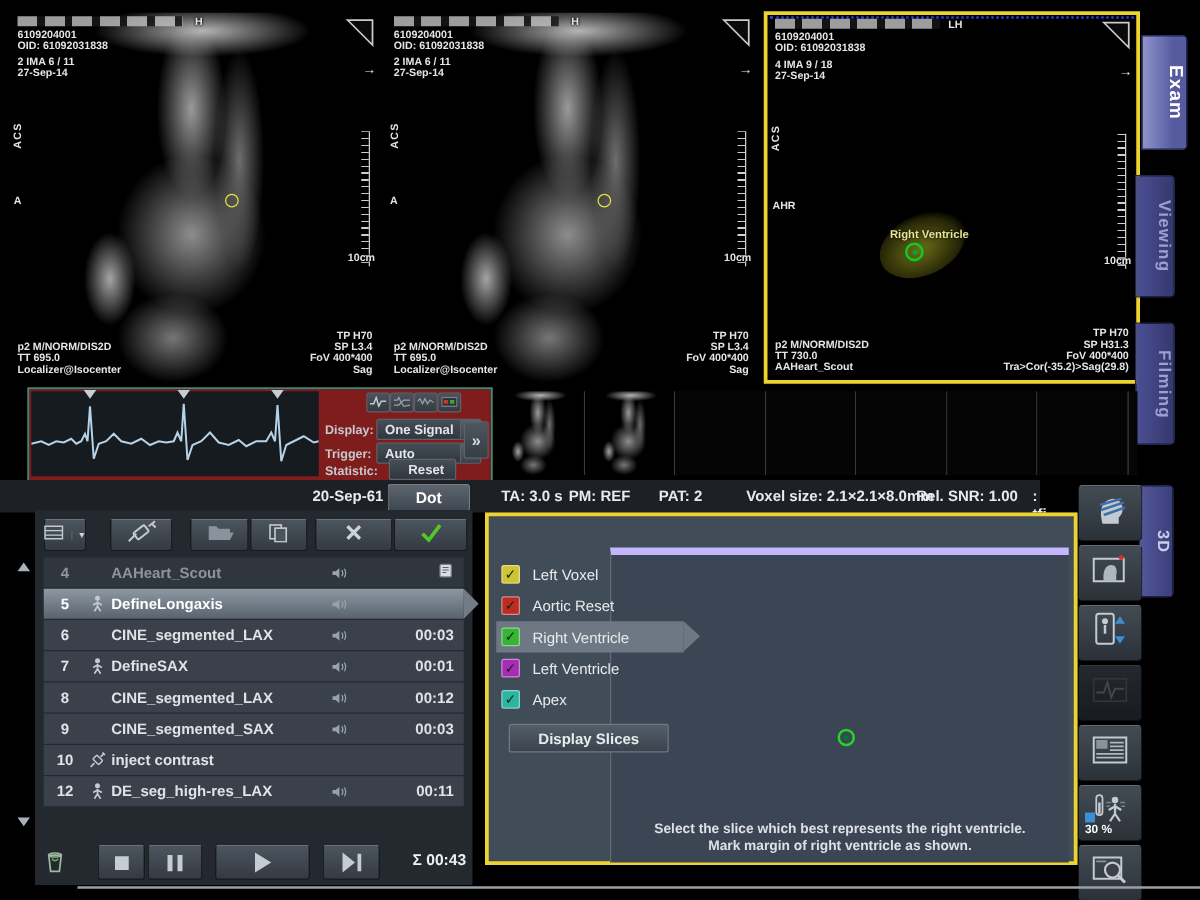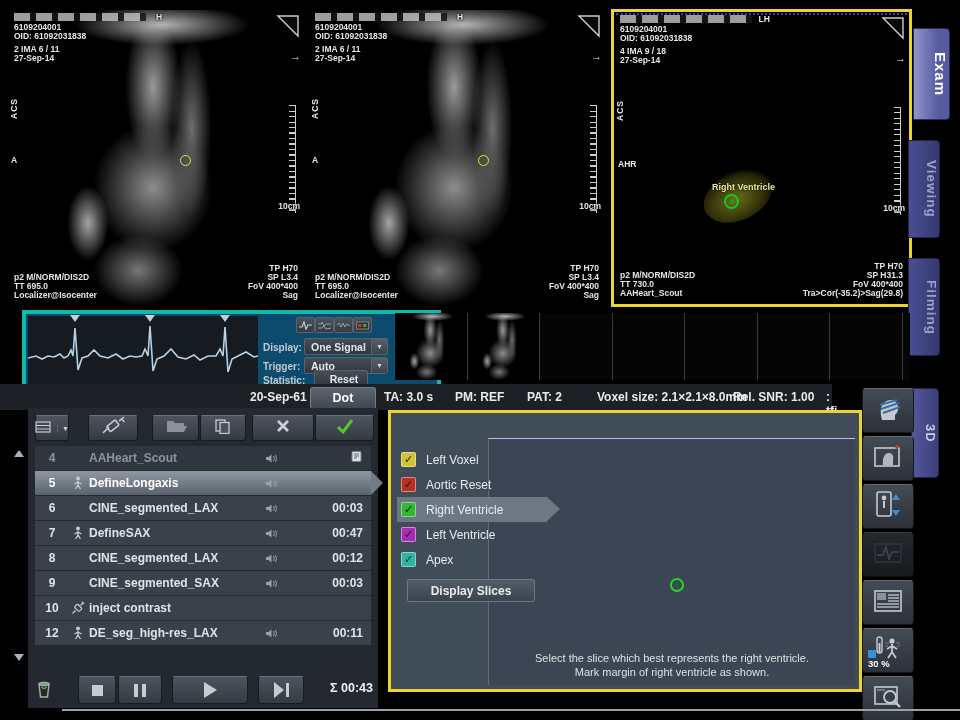--- a/index.html
+++ b/index.html
@@ -51,21 +51,21 @@
         font-weight:bold;letter-spacing:1px;}
   #tab-exam{left:913px;top:28px;width:35px;height:90px;font-size:15px;color:#fff;
         background:linear-gradient(90deg,#9094cc,#565b9f 70%);border:1px solid #2a2d60;}
   #tab-viewing,#tab-filming{left:908px;width:30px;height:96px;font-size:13.5px;color:#9ba0d0;
         background:linear-gradient(90deg,#4a4f93,#34386e);border:1px solid #22244c;}
   #tab-viewing{top:140px;}
   #tab-filming{top:258px;}
   #tab-3d{left:911px;top:388px;width:26px;height:88px;font-size:13px;color:#c9cde8;
         background:linear-gradient(90deg,#54589c,#3a3e78);border:1px solid #22244c;}
   
-  #ecg-panel{position:absolute;left:22px;top:310px;width:370px;height:73px;background:#0c4a6e;border:4px solid #14b8a6;padding-left:41px;}
+  #ecg-panel{position:absolute;left:22px;top:310px;width:370px;height:73px;background:#7f1d1d;border:1px solid #14b8a6;}
   #ecg-wave{position:absolute;left:2px;top:2px;width:230px;height:68px;background:#161b20;}
   .ecg-mark{position:absolute;top:-1px;width:0;height:0;border-left:5px solid rgba(0,0,0,0);
       border-right:5px solid rgba(0,0,0,0);border-top:7px solid #c8cdd2;}
   .ecg-lbl{position:absolute;font-size:10px;color:#c3c9cf;font-weight:bold;}
   .dropdown{position:absolute;height:17px;background:linear-gradient(180deg,#454d56,#30373e);
       border:1px solid #5a626b;border-radius:2px;font-size:10.5px;color:#e2e6e9;font-weight:bold;
       display:flex;align-items:center;padding-left:6px;box-sizing:border-box;}
   .dropdown .dd-arrow{position:absolute;right:0;top:0;bottom:0;width:15px;background:linear-gradient(180deg,#59626c,#3a424b);
       border-left:1px solid #5a626b;display:flex;align-items:center;justify-content:center;font-size:7px;color:#cfd4d9;}
   .mini-btn{position:absolute;top:3px;width:17px;height:14px;background:linear-gradient(180deg,#4a525b,#343b42);
@@ -120,21 +120,21 @@
   .mitem .cbx{width:13px;height:13px;border-radius:2px;margin:0 10px 0 4px;border:1px solid rgba(255,255,255,.45);
       display:flex;align-items:center;justify-content:center;font-size:11px;font-weight:bold;color:#10220f;flex:none;}
   .mitem .mlabel{font-size:12px;color:#e8ebee;}
   .mitem.selected{background:#6e7884;}
   .mitem.selected:after{content:"";position:absolute;right:-13px;top:0;width:0;height:0;
       border-top:12.5px solid rgba(0,0,0,0);border-bottom:12.5px solid rgba(0,0,0,0);border-left:13px solid #6e7884;}
   #display-slices-btn{position:absolute;left:16px;top:166px;width:126px;height:21px;
       background:linear-gradient(180deg,#535d67,#3b444e);border:1px solid #6e7882;border-radius:2px;
       color:#e8ebee;font-size:12px;font-weight:bold;display:flex;align-items:center;justify-content:center;}
   #marker-imgpanel{position:absolute;left:97px;top:25px;width:366px;height:246px;background:#3b4553;
-      border-top:1px solid #c4b5fd;border-left:1px solid #5f6a77;}
+      border-top:6px solid #c4b5fd;border-left:1px solid #5f6a77;font-weight:bold;}
   #marker-image{position:absolute;left:110px;top:13px;width:210px;height:190px;}
   #marker-green{position:absolute;left:71px;top:126px;width:10px;height:10px;border:2px solid #25d425;border-radius:50%;}
   #marker-green:after{content:"";position:absolute;left:3px;top:3px;width:4px;height:4px;background:#073;border-radius:50%;}
   .instr{position:absolute;left:0;right:0;text-align:center;font-size:11px;color:#dde1e5;}
   
   #side-toolbar{position:absolute;left:862px;top:388px;width:52px;}
   .side-btn{position:relative;width:50px;height:43px;margin-bottom:3px;border-radius:4px;
       background:linear-gradient(180deg,#434b54,#2b3138);border:1px solid #15191d;border-top-color:#636c76;
       display:flex;align-items:center;justify-content:center;}
   .sar-val{position:absolute;left:5px;bottom:3px;font-size:9.5px;font-weight:bold;color:#fff;}
@@ -294,21 +294,21 @@
       </div>
       <div class="thumb"></div>
       <div class="thumb"></div>
       <div class="thumb"></div>
       <div class="thumb"></div>
     </div>
 
   <div id="status-bar">
     <span class="sb-text" style="left:250px">20-Sep-61</span>
     <div id="dot-btn">Dot</div>
-    <span class="sb-text" style="left:384px">TA: 3.0 s</span>
+    <span class="sb-text" style="left:401px">TA: 3.0 s</span>
     <span class="sb-text" style="left:455px">PM: REF</span>
     <span class="sb-text" style="left:527px">PAT: 2</span>
     <span class="sb-text" style="left:597px">Voxel size: 2.1×2.1×8.0mm</span>
     <span class="sb-text" style="left:733px">Rel. SNR: 1.00</span>
     <span class="sb-text" style="left:826px">: tfi</span>
   </div>
 
   <div id="queue-panel">
     <div id="queue-toolbar">
         <div class="tool-btn" style="left: 7px; width: 32px;">
@@ -399,21 +399,21 @@
               <path d="M6 5V9 M6 6 L2.5 8 M6 6 L9.5 8 M6 9 L3.5 13 M6 9 L8.5 13" stroke="#c3cad1" stroke-width="1.3" fill="none"></path>
             </svg>
           </span>
           <span class="name">DefineSAX</span>
           <span class="spk">
             <svg width="13" height="11" viewBox="0 0 13 11">
               <path d="M1 4 L3.5 4 L6.5 1.5 L6.5 9.5 L3.5 7 L1 7 Z" fill="#99a1aa"></path>
               <path d="M8.5 3 Q10 5.5 8.5 8 M10.5 2 Q12.5 5.5 10.5 9" stroke="#99a1aa" fill="none" stroke-width="1"></path>
             </svg>
           </span>
-          <span class="time">00:47</span>
+          <span class="time">00:01</span>
         </div>
         <div class="qrow queued">
           <span class="num">8</span>
           <span class="ticon"></span>
           <span class="name">CINE_segmented_LAX</span>
           <span class="spk">
             <svg width="13" height="11" viewBox="0 0 13 11">
               <path d="M1 4 L3.5 4 L6.5 1.5 L6.5 9.5 L3.5 7 L1 7 Z" fill="#99a1aa"></path>
               <path d="M8.5 3 Q10 5.5 8.5 8 M10.5 2 Q12.5 5.5 10.5 9" stroke="#99a1aa" fill="none" stroke-width="1"></path>
             </svg>

